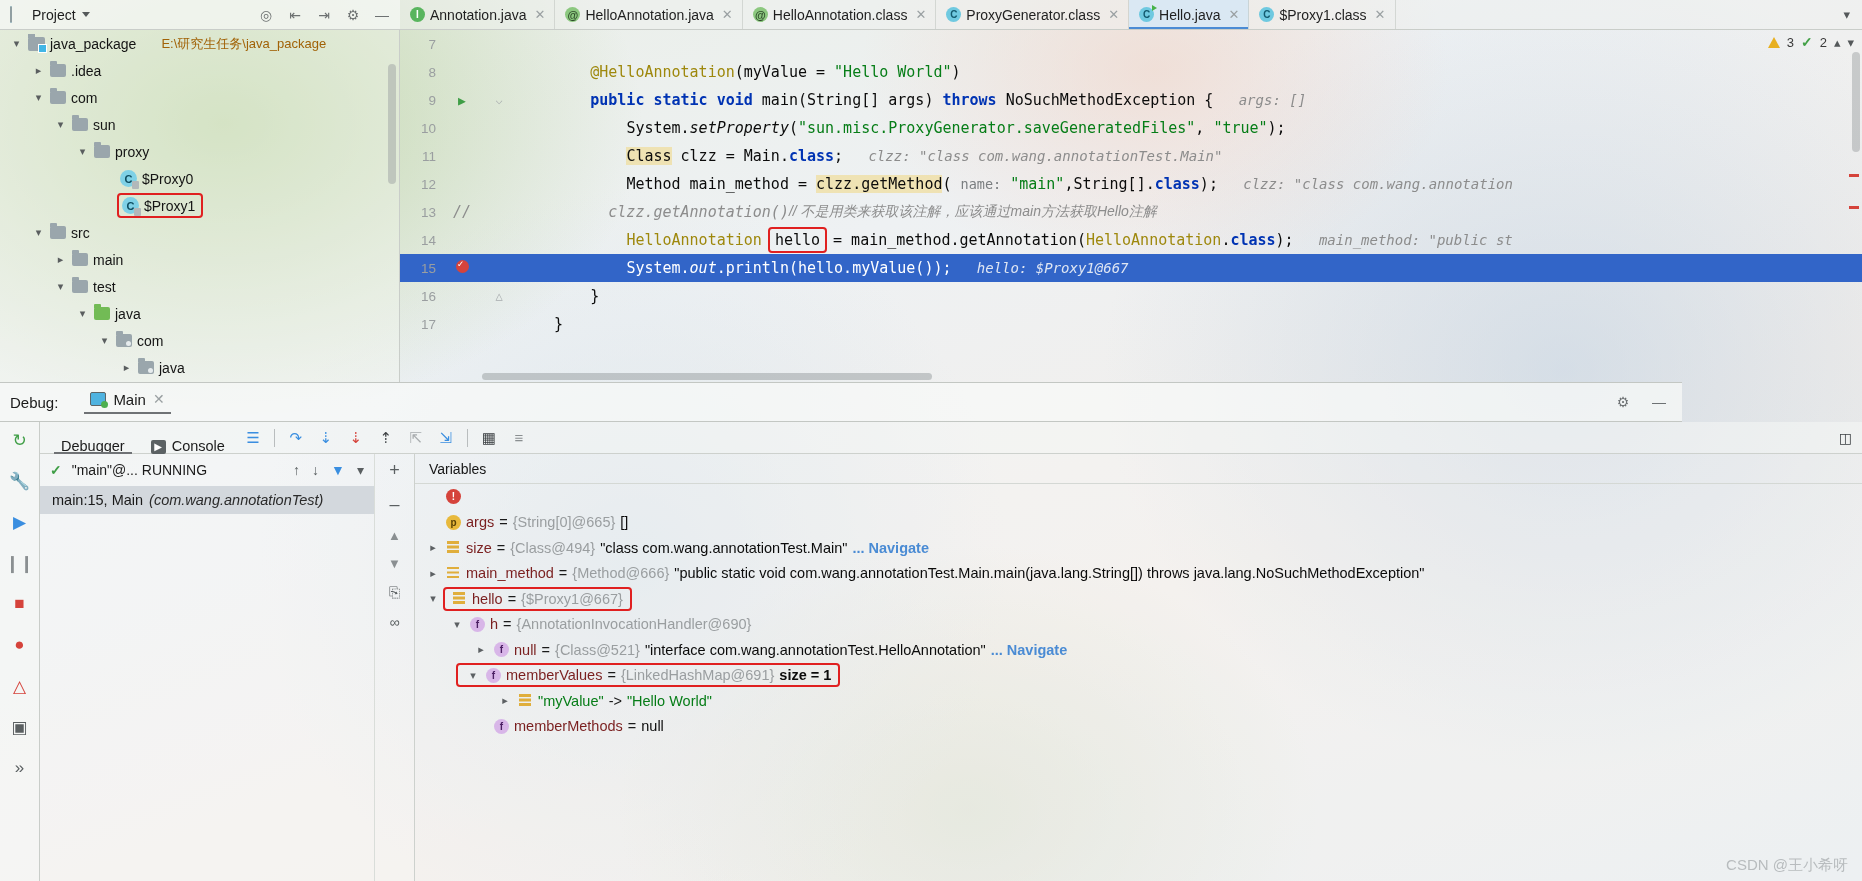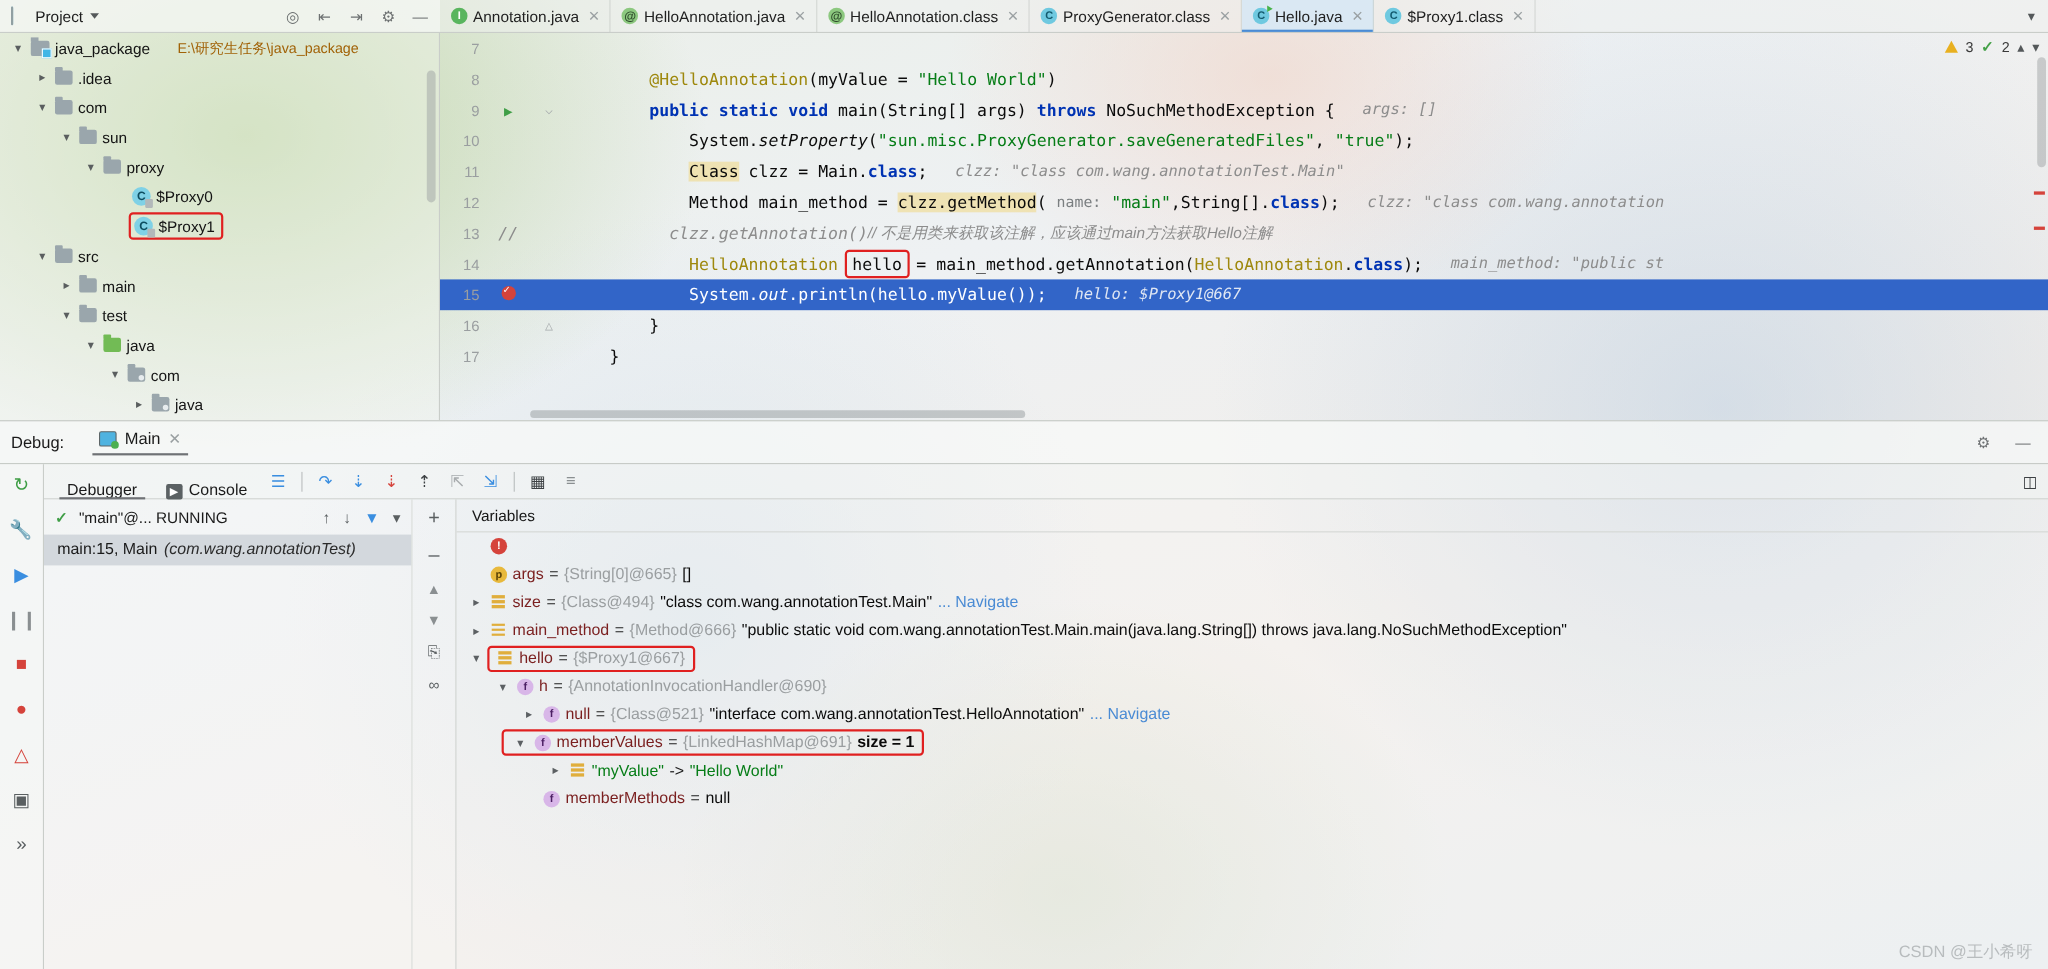--- a/index.html
+++ b/index.html
@@ -98,21 +98,21 @@
   .yhl { background:rgba(240,215,130,.55); }
   .sel-txt { color:#ffffff; }
   #ed-scroll-h { position:absolute; left:82px; bottom:2px; width:1410px; height:7px; }
   #ed-scroll-h i { display:block; width:450px; height:7px; background:rgba(150,155,158,.5); border-radius:4px; }
   #ed-vbar { position:absolute; right:2px; top:22px; width:8px; height:100px; background:rgba(150,155,158,.45); border-radius:4px; }
   #ed-mark-hi { position:absolute; right:3px; top:144px; width:10px; height:3px; background:#d5433b; }
   #ed-mark-hi2 { position:absolute; right:3px; top:176px; width:10px; height:3px; background:#d5433b; }
   #proj-scroll { position:absolute; left:388px; top:34px; width:8px; height:120px; background:rgba(150,155,158,.45); border-radius:4px; }
 
   
-  #debug-bar { position:absolute; left:0; top:382px; width:1862px; height:40px;
+  #debug-bar { position:absolute; left:0; top:382px; width:1682px; height:40px;
                background:rgba(248,250,248,.72); border-top:1px solid #c3c7c3; border-bottom:1px solid #c3c7c3;
                display:flex; align-items:center; padding-left:10px; gap:10px; }
   #debug-bar .dlabel { font-size:15px; color:#1a1a1a; }
   #debug-tab { display:flex; align-items:center; gap:7px; margin-left:16px; padding:0 6px 4px 6px;
                border-bottom:2px solid #6f7275; font-size:15px; }
   .run-cfg-ico { width:16px; height:14px; background:#4fb3e0; border:1.5px solid #5d6567; border-radius:2px; position:relative; }
   .run-cfg-ico::after { content:''; position:absolute; right:-3px; bottom:-3px; width:7px; height:7px; border-radius:50%; background:#4caf50; }
   #debug-bar-right { margin-left:auto; display:flex; align-items:center; gap:18px; padding-right:14px; color:#3c4043; }
 
   
@@ -150,21 +150,21 @@
   .v-ico.list::before { content:''; position:absolute; left:1px; top:1px; width:12px; height:2.5px; background:#e0ae3c;
                         box-shadow:0 4.5px 0 #e0ae3c, 0 9px 0 #e0ae3c; }
   .v-ico.p { background:#e8b93c; color:#5a4206; }
   .v-ico.f { background:#d8b6e8; color:#4b1f63; border-radius:50%; }
   .v-ico.err { background:#d5433b; color:#fff; border-radius:50%; }
   .v-name { color:#7a1f1f; }
   .v-eq { color:#1a1a1a; }
   .v-ref { color:#9a9ea0; }
   .v-val { color:#0b0b0b; }
   .v-err { color:#c0392b; }
-  .v-nav { color:#4a8bd4; }
+  .v-nav { color:#4a8bd4;font-weight:bold; }
   #watermark { position:absolute; right:14px; bottom:6px; font-size:15px; color:#b8bcbe; }
 </style>
 </head>
 <body>
 
 <div id="top-strip">
 
   <div id="project-header" class="frost">
     <span class="win-ico"><span class="pill-ico"></span></span>
     <span class="ph-title">Project</span>

